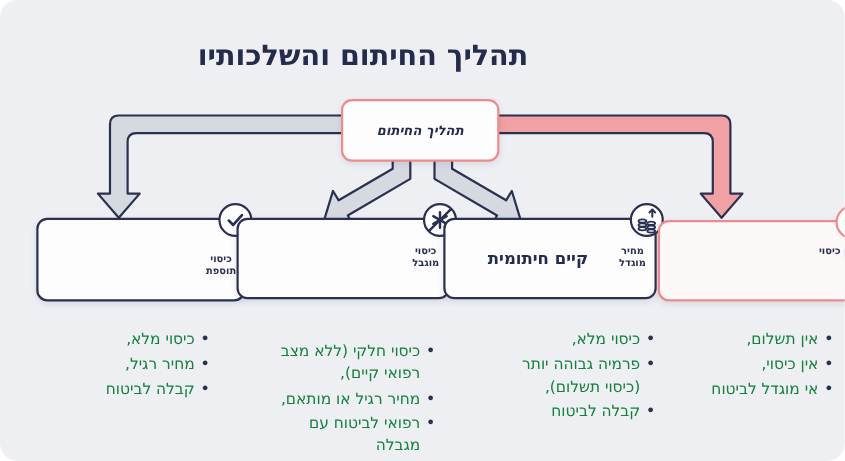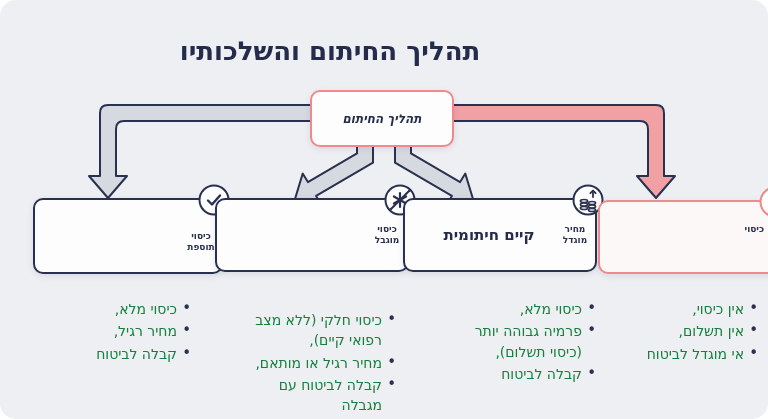--- a/index.html
+++ b/index.html
@@ -144,28 +144,28 @@
 
   <ul class="bullets pos-list-regular" dir="rtl">
     <li>כיסוי מלא,</li>
     <li>מחיר רגיל,</li>
     <li>קבלה לביטוח</li>
   </ul>
 
   <ul class="bullets pos-list-exclusion" dir="rtl">
     <li>כיסוי חלקי (ללא מצב רפואי קיים),</li>
     <li>מחיר רגיל או מותאם,</li>
-    <li>קבלה לביטוח עם מגבלה</li>
+    <li>רפואי לביטוח עם מגבלה</li>
   </ul>
 
   <ul class="bullets pos-list-addition" dir="rtl">
     <li>כיסוי מלא,</li>
     <li>פרמיה גבוהה יותר (כיסוי תשלום),</li>
     <li>קבלה לביטוח</li>
   </ul>
 
   <ul class="bullets pos-list-rejection" dir="rtl">
+    <li>אין תשלום,</li>
     <li>אין כיסוי,</li>
-    <li>אין תשלום,</li>
     <li>אי מוגדל לביטוח</li>
   </ul>
 
 </div>
 
 </body></html>

